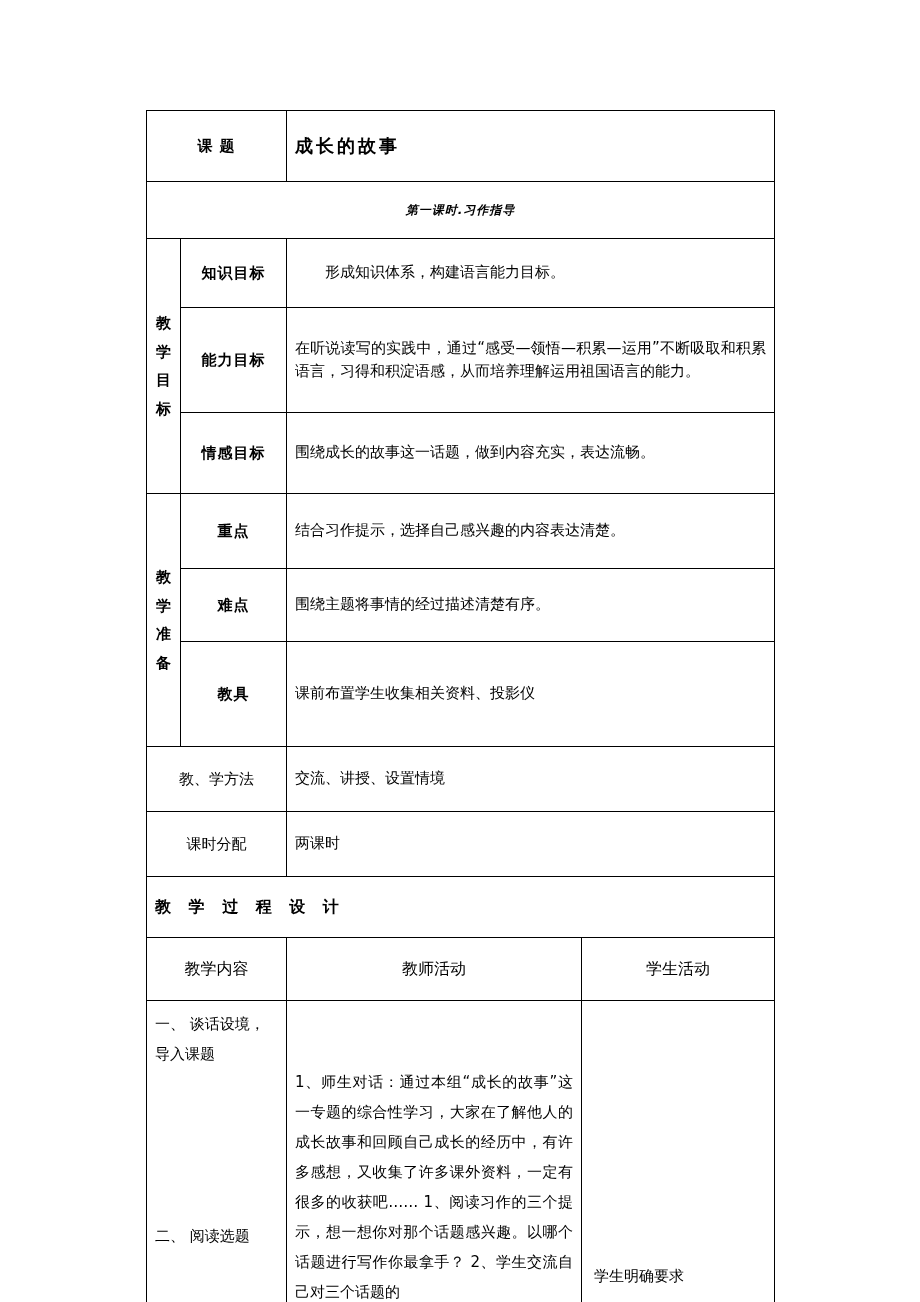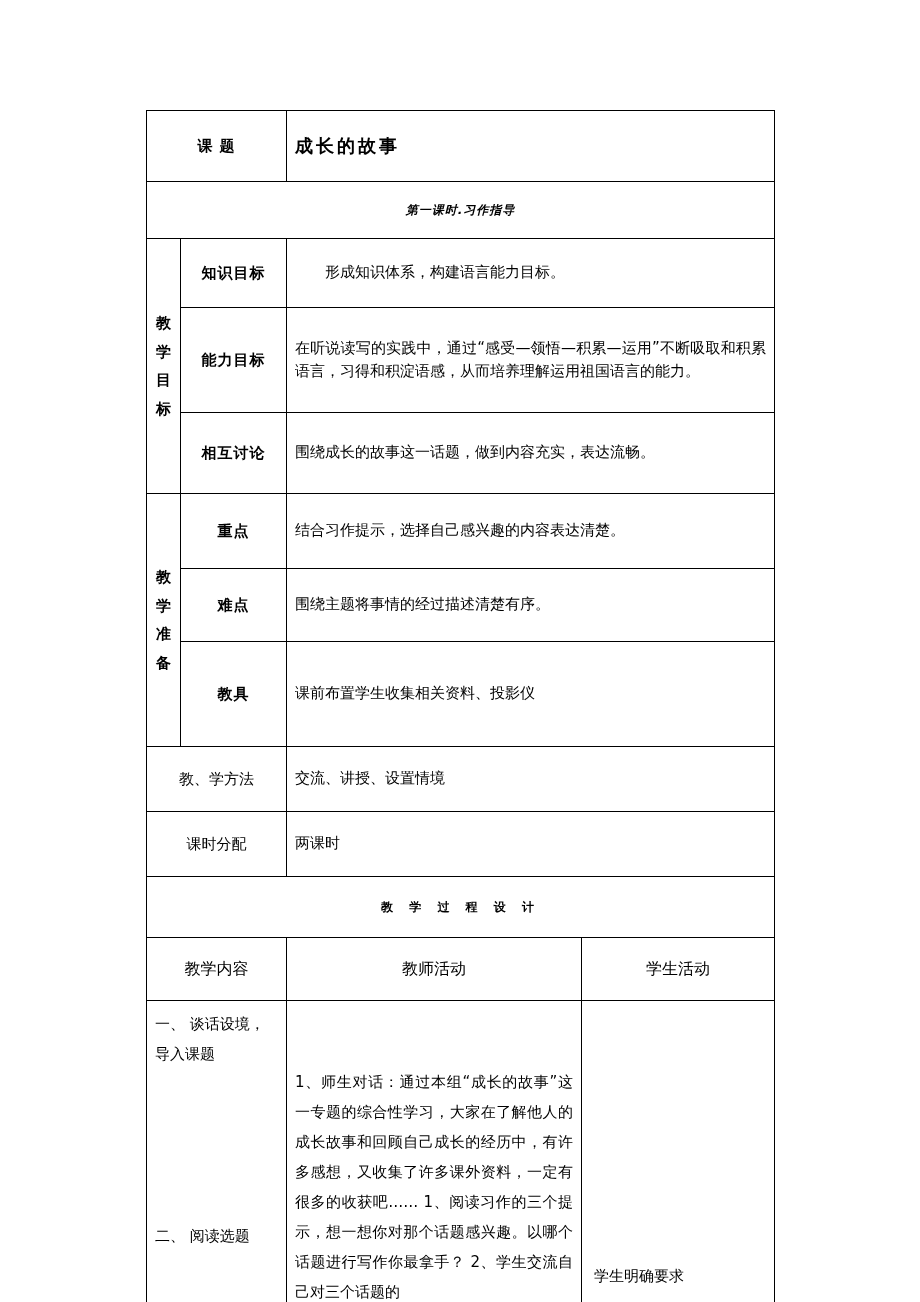--- a/index.html
+++ b/index.html
@@ -96,23 +96,22 @@
     font-weight: bold;
     font-size: 15px;
     line-height: 1.9;
     width: 34px;
     padding: 4px 2px;
   }
   .vert-label span {
     display: block;
   }
   .sec-head {
-    text-align: center;
-    font-weight: bold;
-    font-size: 12px;
+    font-weight: bold;
+    font-size: 16px;
     letter-spacing: 6px;
     padding: 10px 0;
   }
   .col-head {
     text-align: center;
     font-weight: normal;
     font-size: 16px;
     padding: 12px 0;
   }
   .proc-cell-mid {
@@ -196,21 +195,21 @@
             <span>标</span>
       </td>
       <td class="cellpad lbl-bold-center" style="height:52px;">知识目标</td>
       <td colspan="2" class="body-text-indent">形成知识体系，构建语言能力目标。</td>
     </tr>
     <tr>
       <td class="cellpad lbl-bold-center" style="height:88px;">能力目标</td>
       <td colspan="2" class="body-text">在听说读写的实践中，通过“感受—领悟—积累—运用”不断吸取和积累语言，习得和积淀语感，从而培养理解运用祖国语言的能力。</td>
     </tr>
     <tr>
-      <td class="cellpad lbl-bold-center" style="height:64px;">相互讨论</td>
+      <td class="cellpad lbl-bold-center" style="height:64px;">情感目标</td>
       <td colspan="2" class="body-text">围绕成长的故事这一话题，做到内容充实，表达流畅。</td>
     </tr>
 
     <tr>
       <td rowspan="3" class="vert-label">
         <span>教</span>
             <span>学</span>
             <span>准</span>
             <span>备</span>
       </td>

